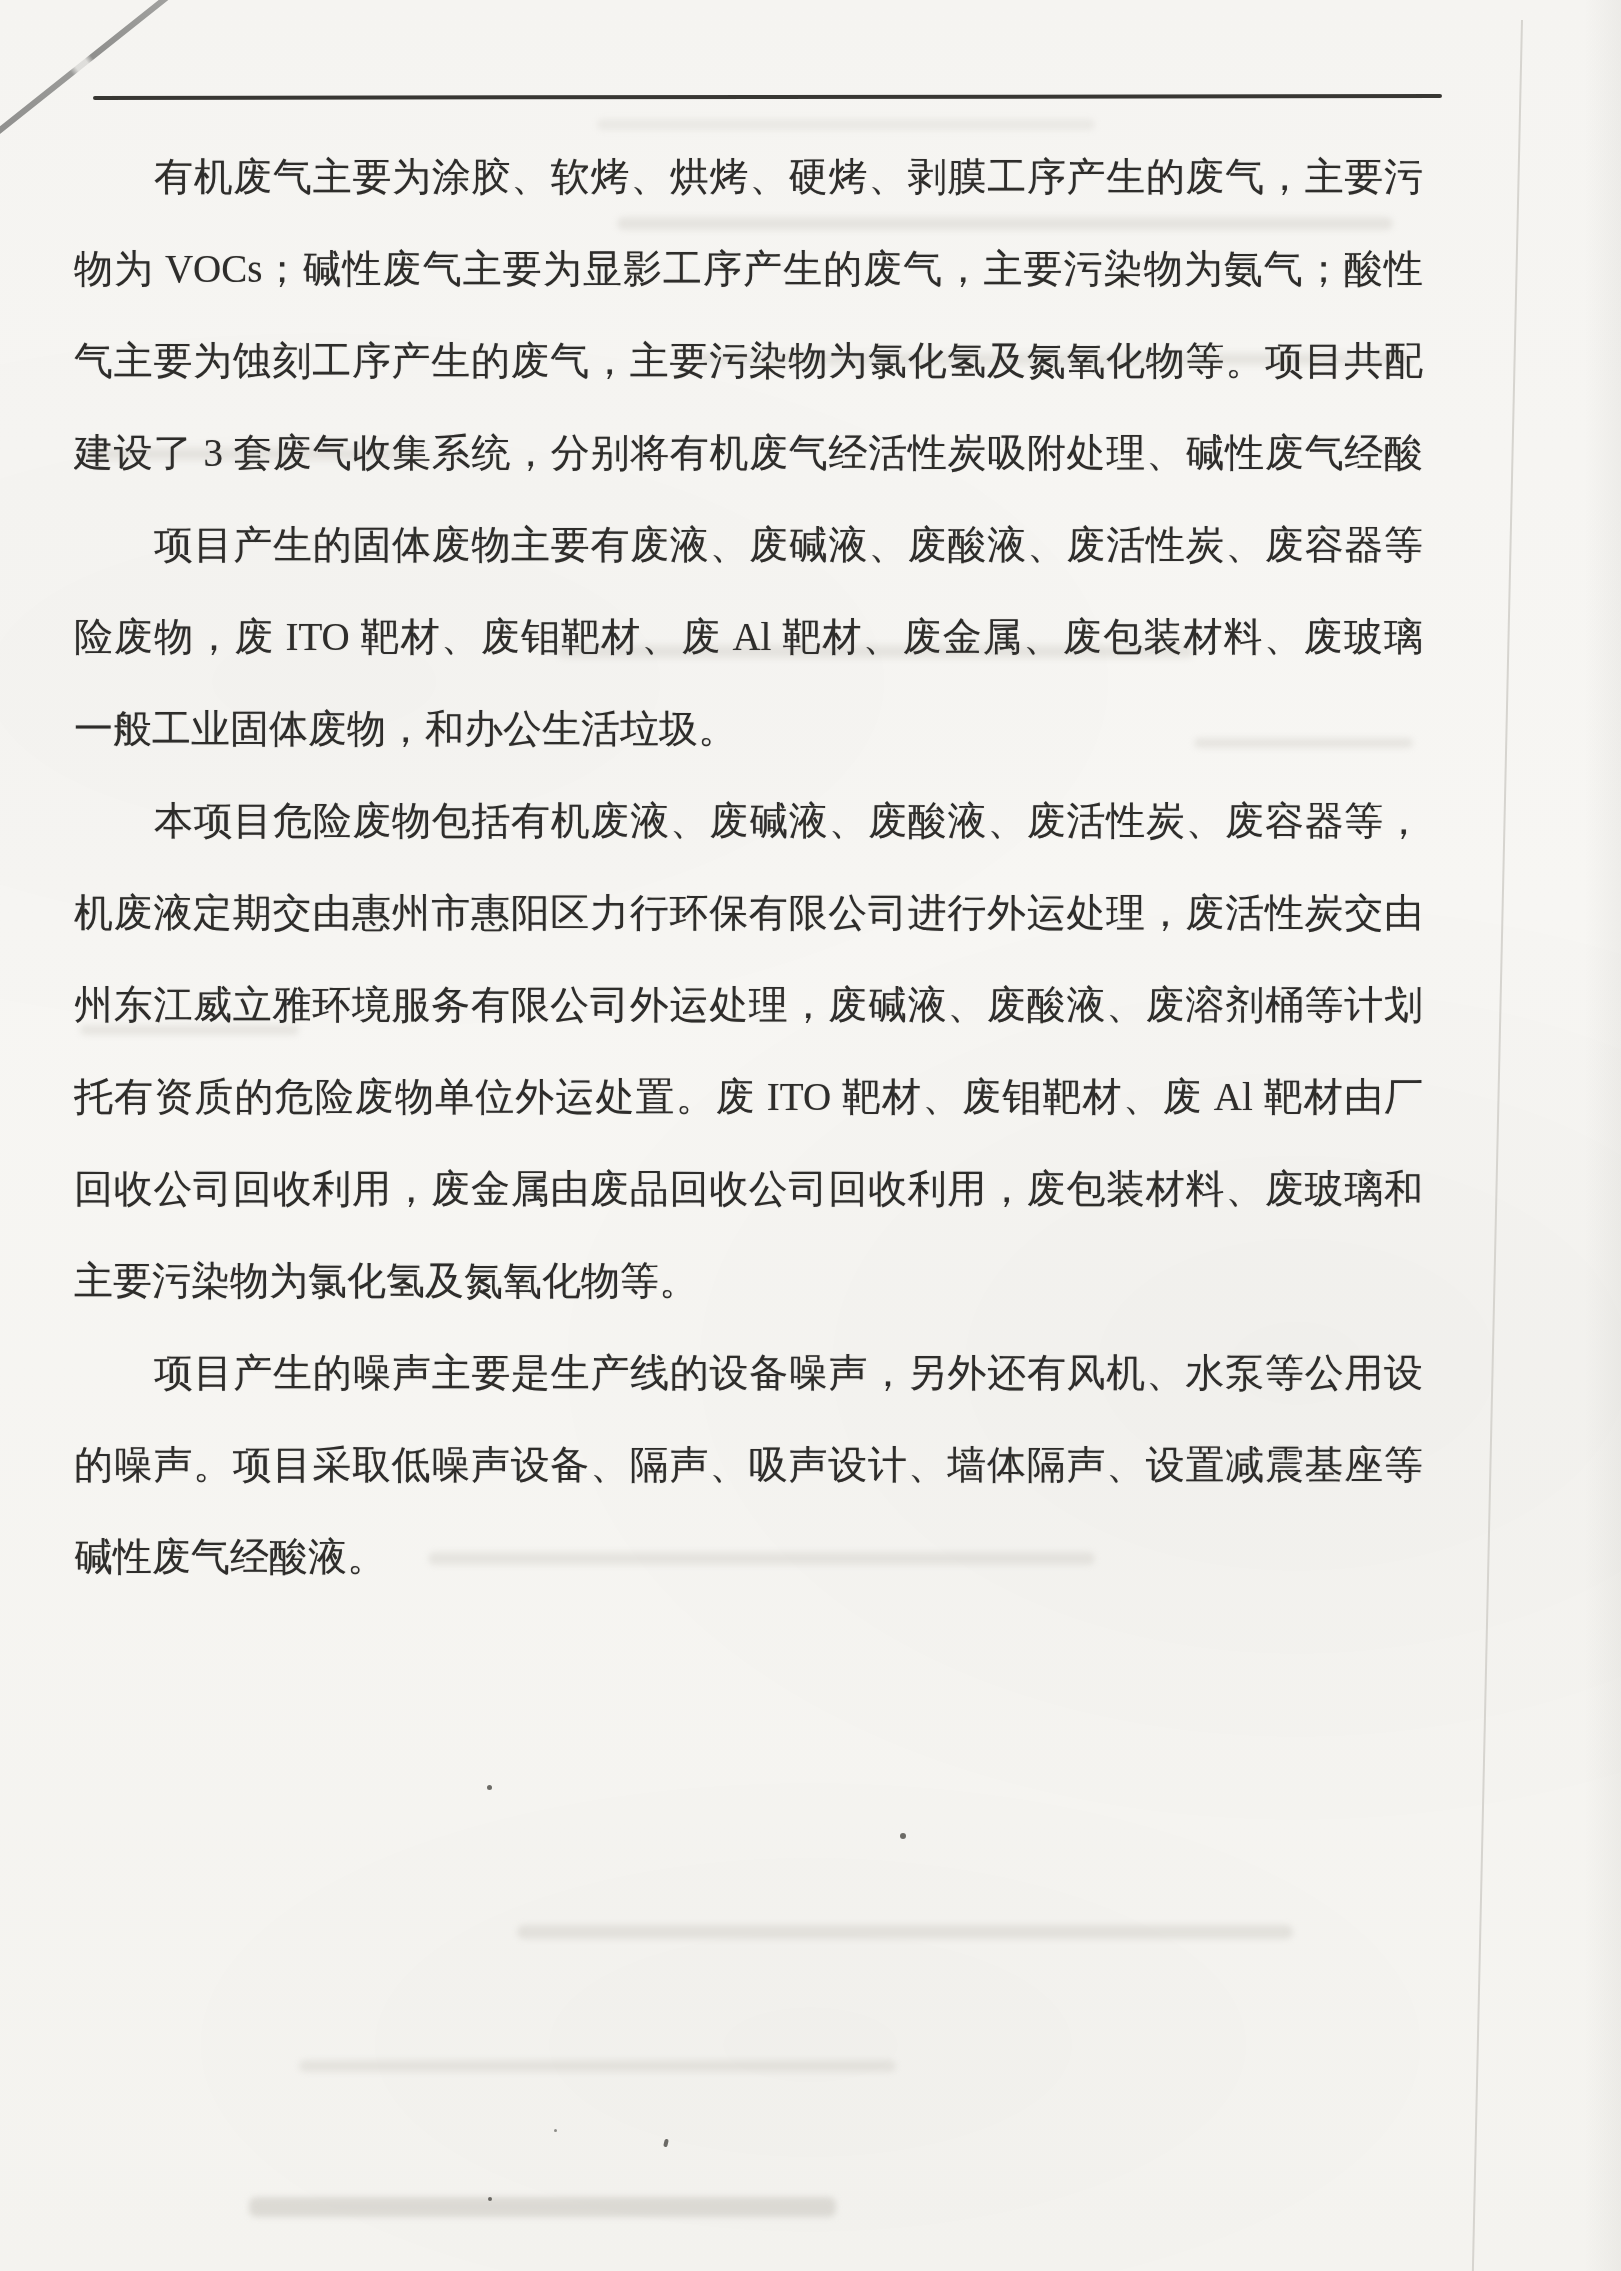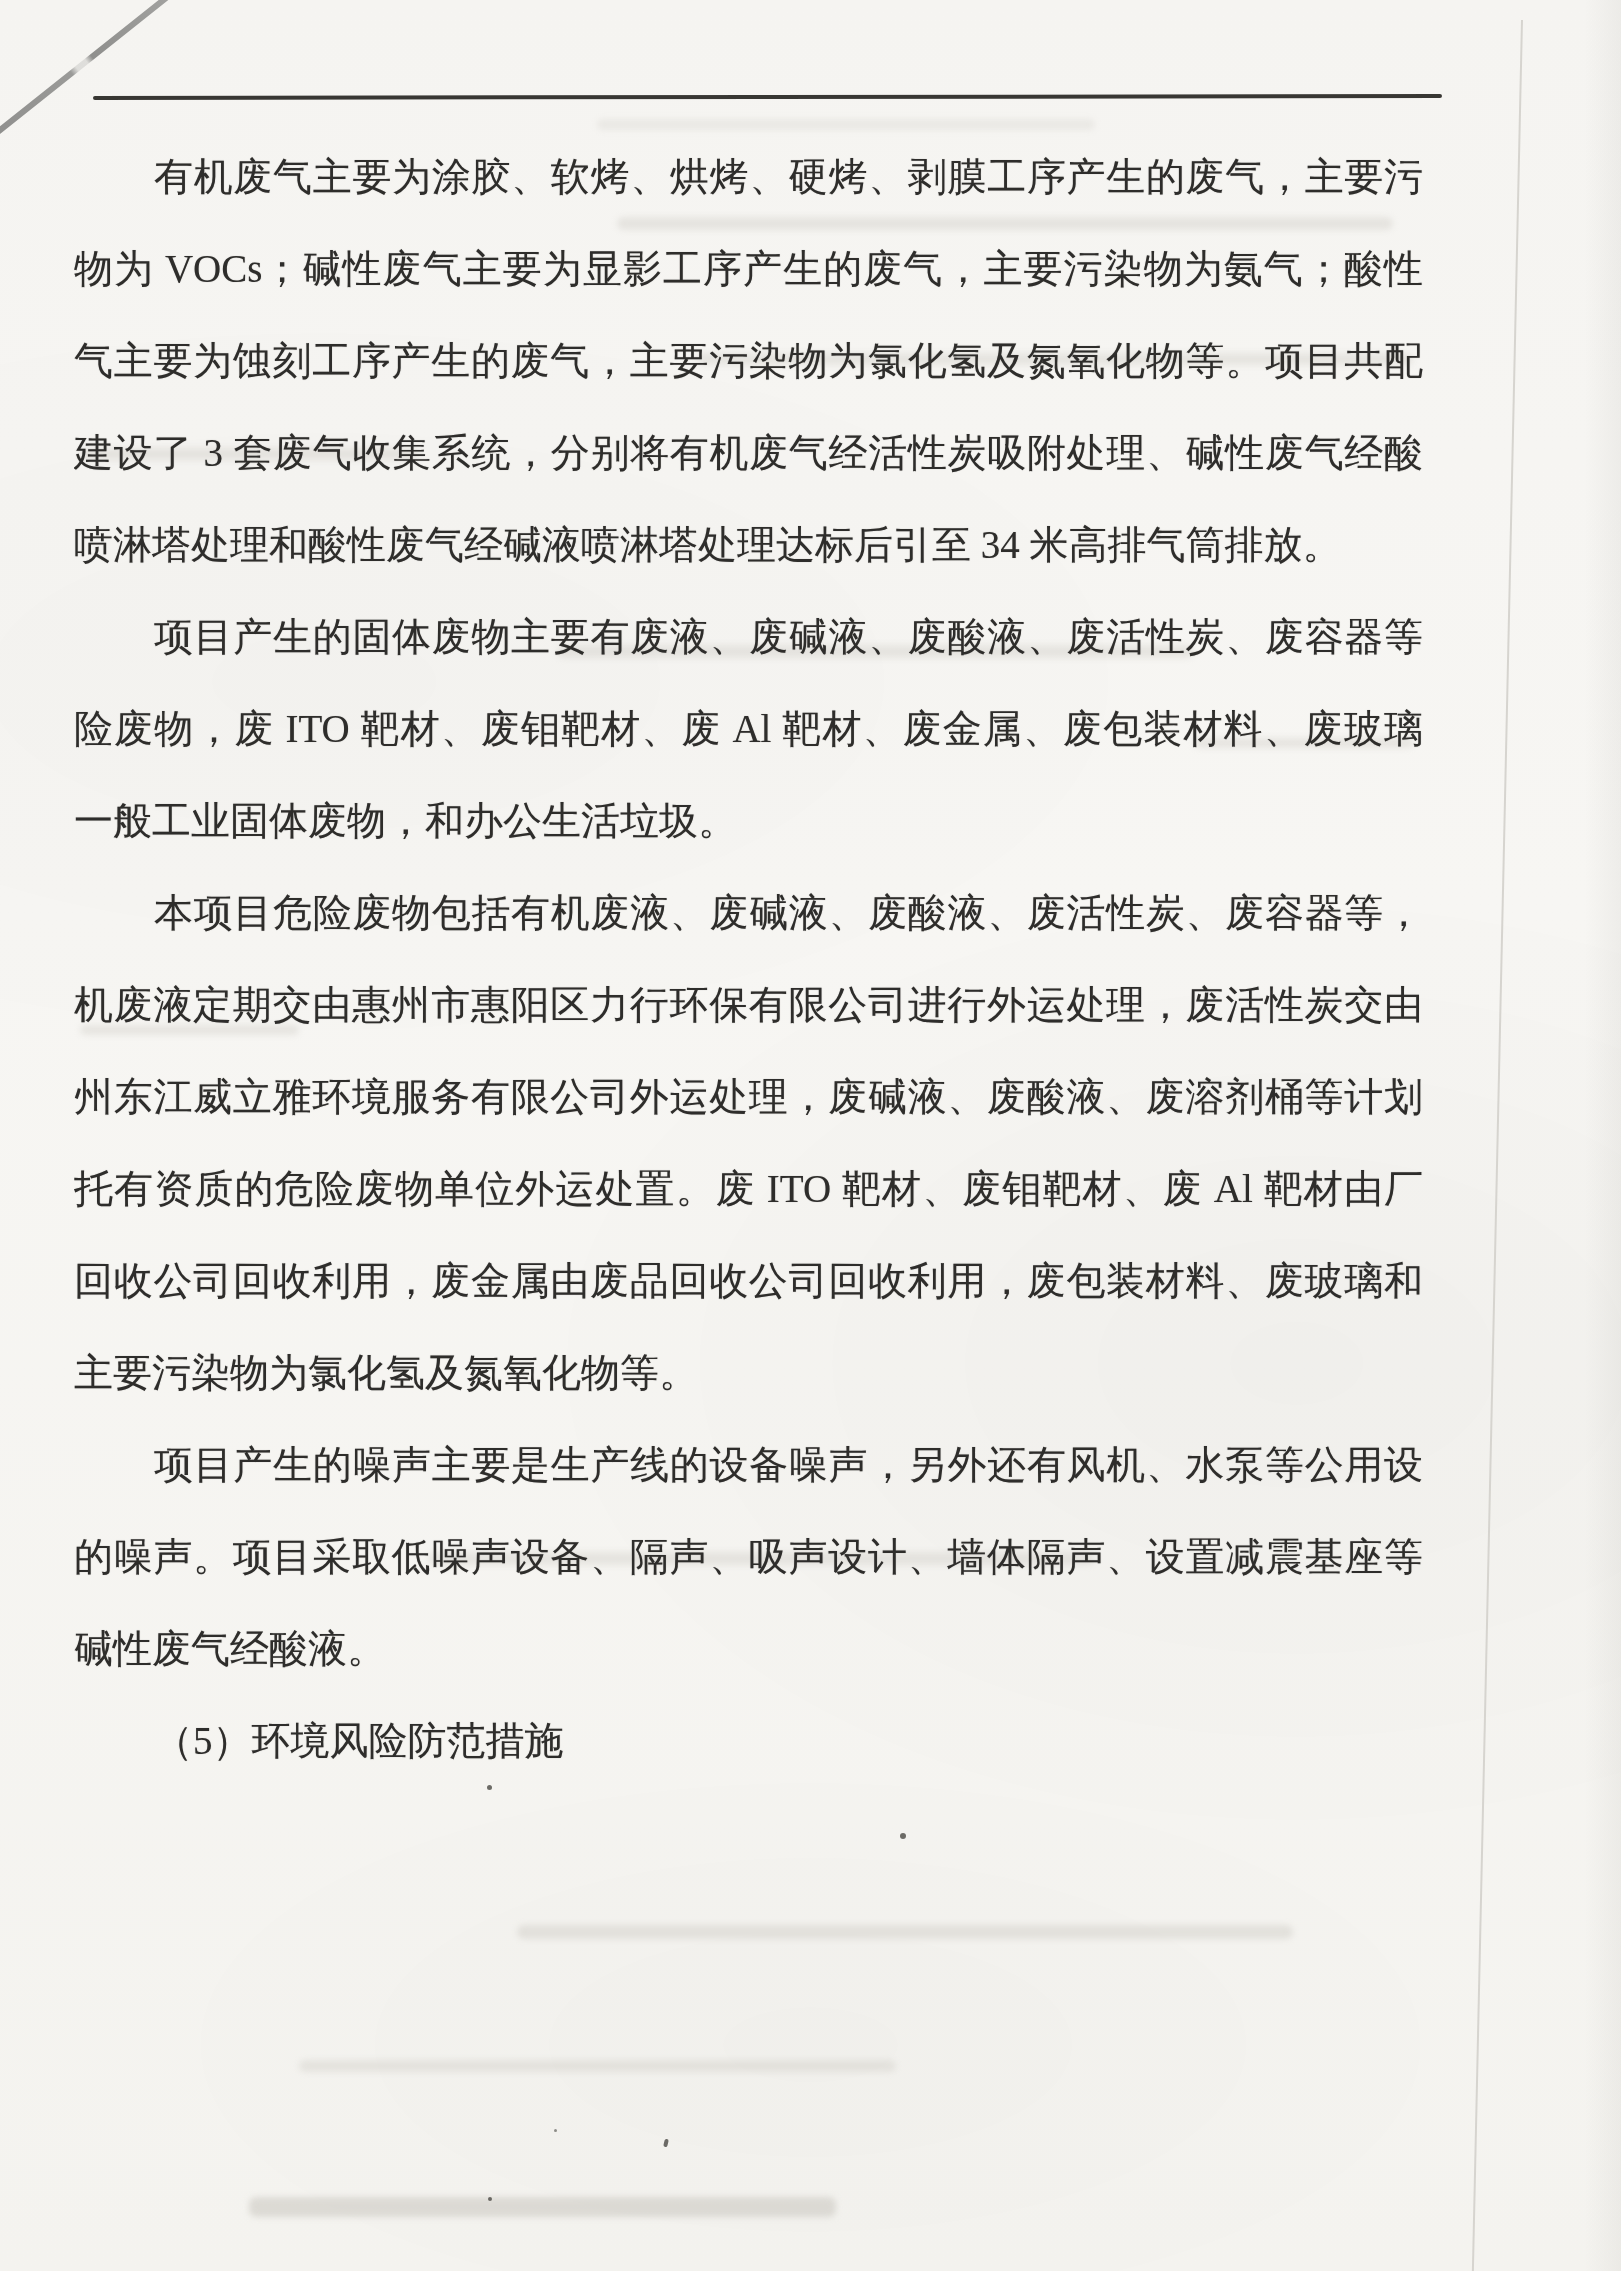--- a/index.html
+++ b/index.html
@@ -134,28 +134,26 @@
 <div class="speck s2"></div>
 <div class="speck s3"></div>
 <div class="speck s4"></div>
 <div class="speck s5"></div>
 
 <main class="doc-body">
     <div class="line fill indent">有机废气主要为涂胶、软烤、烘烤、硬烤、剥膜工序产生的废气，主要污染</div>
     <div class="line fill">物为 VOCs；碱性废气主要为显影工序产生的废气，主要污染物为氨气；酸性废</div>
     <div class="line fill">气主要为蚀刻工序产生的废气，主要污染物为氯化氢及氮氧化物等。项目共配套</div>
     <div class="line fill">建设了 3 套废气收集系统，分别将有机废气经活性炭吸附处理、碱性废气经酸液</div>
-    <div class="line">喷淋塔处理和酸性废气经碱液喷淋塔处理达标后引至 34 米高排气筒排放。</div>
     <div class="line fill indent">项目产生的固体废物主要有废液、废碱液、废酸液、废活性炭、废容器等危</div>
     <div class="line fill">险废物，废 ITO 靶材、废钼靶材、废 Al 靶材、废金属、废包装材料、废玻璃等</div>
     <div class="line">一般工业固体废物，和办公生活垃圾。</div>
     <div class="line fill indent">本项目危险废物包括有机废液、废碱液、废酸液、废活性炭、废容器等，有</div>
     <div class="line fill">机废液定期交由惠州市惠阳区力行环保有限公司进行外运处理，废活性炭交由惠</div>
     <div class="line fill">州东江威立雅环境服务有限公司外运处理，废碱液、废酸液、废溶剂桶等计划委</div>
     <div class="line fill">托有资质的危险废物单位外运处置。废 ITO 靶材、废钼靶材、废 Al 靶材由厂家</div>
     <div class="line fill">回收公司回收利用，废金属由废品回收公司回收利用，废包装材料、废玻璃和办</div>
     <div class="line">主要污染物为氯化氢及氮氧化物等。</div>
     <div class="line fill indent">项目产生的噪声主要是生产线的设备噪声，另外还有风机、水泵等公用设备</div>
     <div class="line fill">的噪声。项目采取低噪声设备、隔声、吸声设计、墙体隔声、设置减震基座等措</div>
     <div class="line">碱性废气经酸液。</div>
-    <div class="line indent">（5）环境风险防范措施</div>
   </main>
 
 
 </body></html>

